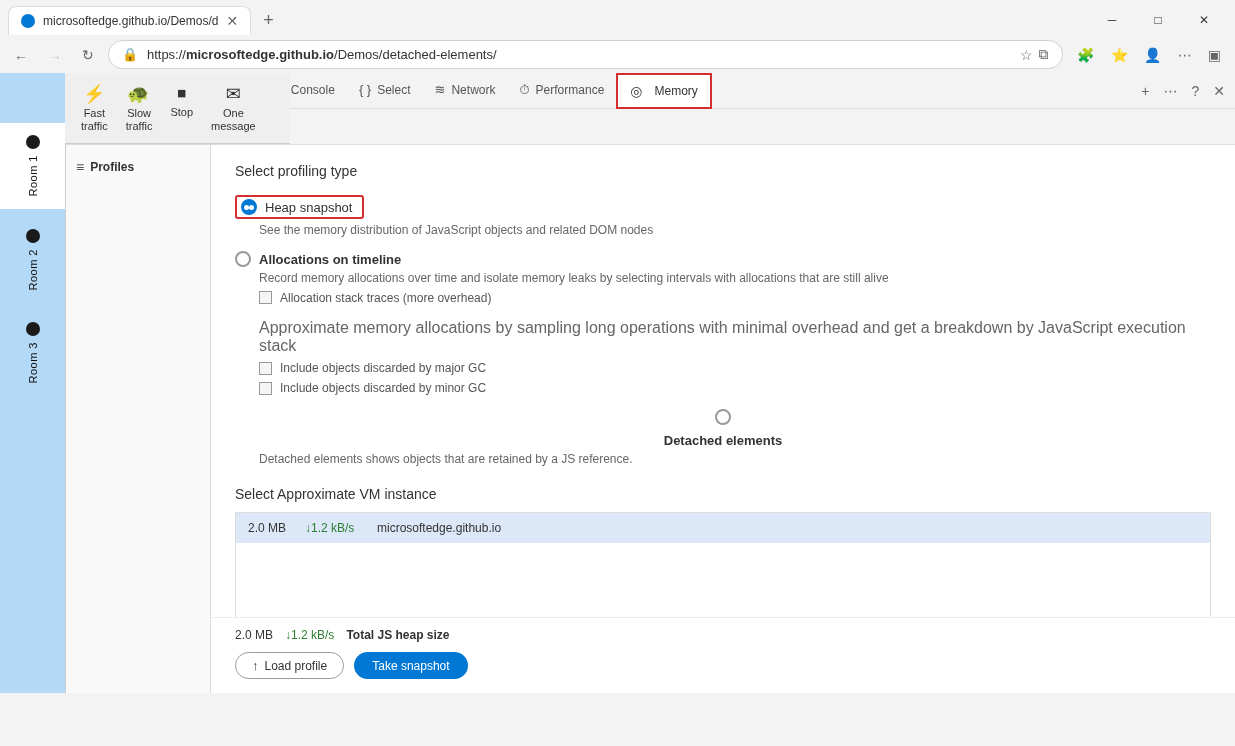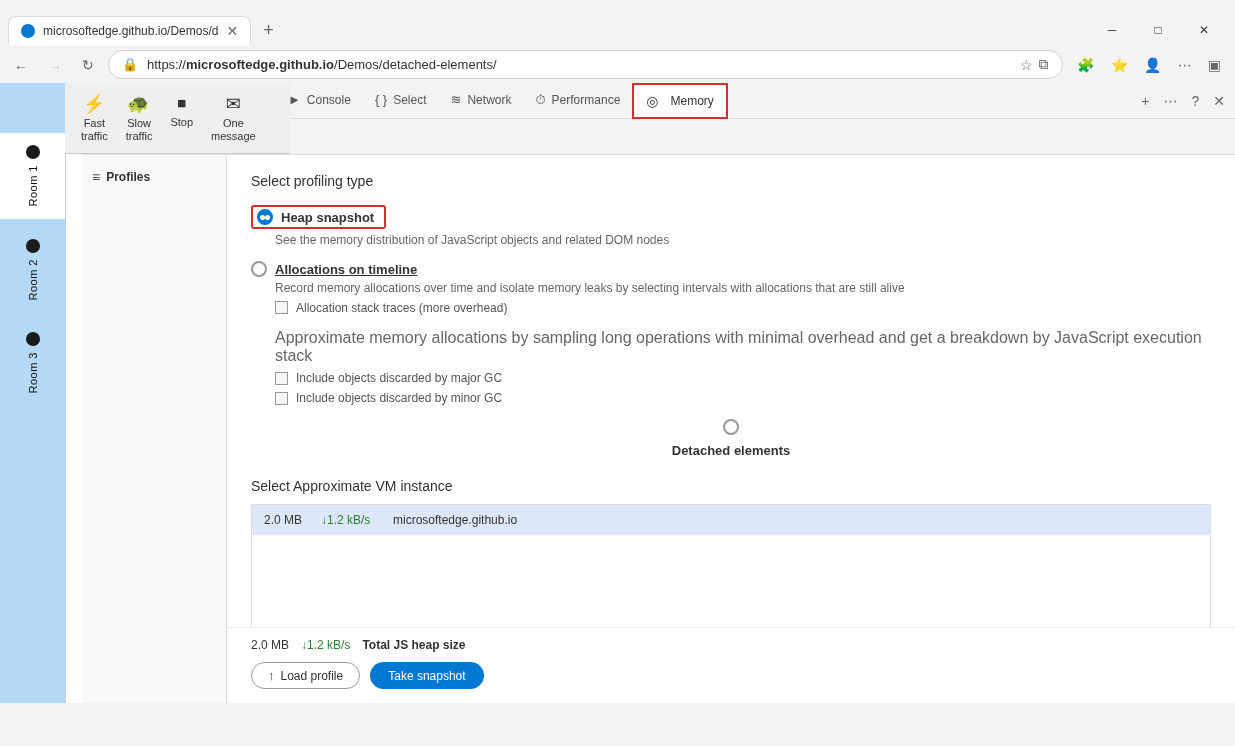--- a/index.html
+++ b/index.html
@@ -1,20 +1,20 @@
 <!DOCTYPE html>
 <html><head>
   <meta charset="utf-8">
   <style>
     * { box-sizing: border-box; margin: 0; padding: 0; }
     body { font-family: 'Segoe UI', Arial, sans-serif; font-size: 13px; background: #f3f3f3; width: 1235px; height: 746px; overflow: hidden; }
 
     
     .browser-chrome { background: #f3f3f3; }
-    .title-bar { display: flex; align-items: center; padding: 14px 8px 0; gap: 4px; }
+    .title-bar { display: flex; align-items: center; padding: 4px 8px 0; gap: 4px; }
     .tab { display: flex; align-items: center; background: #fff; border-radius: 8px 8px 0 0; padding: 6px 12px; gap: 8px; min-width: 200px; font-size: 12px; border: 1px solid #ddd; border-bottom: none; }
     .tab-favicon { width: 14px; height: 14px; background: #0078d4; border-radius: 50%; }
     .tab-title { flex: 1; font-size: 12px; color: #333; }
     .tab-close { cursor: pointer; color: #666; font-size: 14px; }
     .new-tab-btn { background: none; border: none; font-size: 18px; color: #666; cursor: pointer; padding: 4px 8px; }
     .window-controls { margin-left: auto; display: flex; gap: 0; }
     .win-btn { width: 46px; height: 32px; display: flex; align-items: center; justify-content: center; background: none; border: none; cursor: pointer; font-size: 12px; color: #333; }
 
     .address-bar { display: flex; align-items: center; padding: 4px 8px; gap: 8px; background: #f3f3f3; }
     .nav-btn { background: none; border: none; cursor: pointer; color: #666; padding: 4px 6px; border-radius: 4px; font-size: 14px; }
@@ -25,21 +25,21 @@
     .browser-extra { display: flex; gap: 4px; align-items: center; }
     .ext-btn { background: none; border: none; cursor: pointer; color: #666; padding: 4px 6px; border-radius: 4px; font-size: 14px; }
     .room-item { width: 65px; display: flex; flex-direction: column; align-items: center; padding: 8px 4px; cursor: pointer; }
     .room-item.active { background: #fff; }
     .room-dot { width: 14px; height: 14px; background: #1a1a1a; border-radius: 50%; margin-bottom: 4px; }
     .room-label { font-size: 11px; writing-mode: vertical-rl; transform: rotate(180deg); color: #111; font-weight: 500; letter-spacing: 0.5px; }
     .room-item.active .room-label { color: #111; }
     .action-btn { font-size: 11px; color: #333; background: none; border: none; cursor: pointer; padding: 4px 8px; text-align: center; display: flex; flex-direction: column; align-items: center; gap: 2px; }
 
     
-    .devtools-container { flex: 1; display: flex; flex-direction: column; padding-left: 16px; }
+    .devtools-container { flex: 1; display: flex; flex-direction: column; }
     .devtools-tabs { display: flex; align-items: center; background: #f3f3f3; border-bottom: 1px solid #ddd; padding: 0 4px; height: 36px; }
     .dt-tab { padding: 0 12px; height: 36px; display: flex; align-items: center; gap: 6px; font-size: 12px; color: #555; cursor: pointer; border-bottom: 2px solid transparent; white-space: nowrap; }
     .dt-tab.memory-active { border: 2px solid #d32f2f; border-bottom: 2px solid #d32f2f; color: #333; background: #fff; }
     .dt-extra { margin-left: auto; display: flex; gap: 2px; }
     .dt-extra-btn { background: none; border: none; cursor: pointer; color: #666; padding: 4px 6px; border-radius: 4px; font-size: 14px; }
 
     
     .devtools-toolbar { display: flex; align-items: center; padding: 4px 8px; gap: 4px; background: #f3f3f3; border-bottom: 1px solid #ddd; height: 36px; }
     .tb-btn { background: none; border: none; cursor: pointer; color: #555; padding: 4px 6px; border-radius: 4px; font-size: 16px; }
 
@@ -225,30 +225,30 @@
         <div class="profiling-main" style="flex:1; padding:18px 24px; overflow-y:auto;">
 
           <div class="section-title" style="font-size:14px; font-weight:500; color:#333; margin-bottom:16px;">Select profiling type</div>
 
           <div class="profile-option" style="margin-bottom:14px;">
             <div class="radio-row" style="display:flex; align-items:center; gap:8px; margin-bottom:4px;">
               <div class="heap-highlight" style="display:inline-flex; align-items:center; gap:8px; border: 2px solid #d32f2f; border-radius:3px; padding:2px 10px 2px 4px;">
                 <div class="radio-btn selected" style="width:16px; height:16px; border-radius:50%; border:2px solid #0078d4; background:#0078d4; display:inline-flex; align-items:center; justify-content:center; flex-shrink:0; cursor:pointer;">
                   <div style="width:5px; height:5px; background:#fff; border-radius:50%;"></div>
                 </div>
-                <span class="radio-label" style="font-size:13px; font-weight:700; color:#333;">Heap snapshot</span>
+                <span class="radio-label" style="font-size:13px; font-weight:400; color:#333;">Heap snapshot</span>
               </div>
             </div>
             <div class="radio-desc" style="font-size:12px; color:#666; padding-left:24px;">See the memory distribution of JavaScript objects and related DOM nodes</div>
           </div>
 
           <div class="profile-option" style="margin-bottom:14px;">
             <div class="radio-row" style="display:flex; align-items:center; gap:8px; margin-bottom:4px;">
               <div class="radio-btn" style="width:16px; height:16px; border-radius:50%; border:2px solid #999; background:#fff; display:inline-flex; align-items:center; justify-content:center; flex-shrink:0; cursor:pointer;"></div>
-              <span class="radio-label" style="font-size:13px; font-weight:600; color:#333;text-decoration:underline;">Allocations on timeline</span>
+              <span class="radio-label" style="font-size:13px; font-weight:600; color:#333;">Allocations on timeline</span>
             </div>
             <div class="radio-desc" style="font-size:12px; color:#666; padding-left:24px; margin-bottom:6px;">Record memory allocations over time and isolate memory leaks by selecting intervals with allocations that are still alive</div>
             <div class="checkbox-row" style="display:flex; align-items:flex-start; gap:8px; padding-left:24px;">
               <div class="checkbox" style="width:13px; height:13px; border:1px solid #999; background:#f5f5f5; flex-shrink:0;"></div>
               <span class="checkbox-label" style="font-size:12px; color:#555;">Allocation stack traces (more overhead)</span>
             </div>
           </div>
 
           <div class="profile-option" style="margin-bottom:14px;">
             <div class="radio-desc" style="font-size:16px; color:#666; padding-left:24px; margin-bottom:6px;">Approximate memory allocations by sampling long operations with minimal overhead and get a breakdown by JavaScript execution stack</div>
@@ -260,20 +260,21 @@
               <div class="checkbox" style="width:13px; height:13px; border:1px solid #999; background:#f5f5f5; flex-shrink:0;"></div>
               <span class="checkbox-label" style="font-size:12px; color:#555;">Include objects discarded by minor GC</span>
             </div>
           </div>
 
           <div class="profile-option" style="margin-bottom:20px;">
             <div class="radio-row" style="display:flex; align-items:center; gap:8px; margin-bottom:4px;flex-direction:column;">
               <div class="radio-btn" style="width:16px; height:16px; border-radius:50%; border:2px solid #999; background:#fff; display:inline-flex; align-items:center; justify-content:center; flex-shrink:0; cursor:pointer;"></div>
               <span class="radio-label" style="font-size:13px; font-weight:600; color:#333;">Detached elements</span>
             </div>
+            <div class="radio-desc" style="font-size:12px; color:#666; padding-left:24px;">Detached elements shows objects that are retained by a JS reference.</div>
           </div>
 
           <div>
             <div class="vm-section-title" style="font-size:14px; font-weight:500; color:#333; margin-bottom:10px;">Select Approximate VM instance</div>
             <div class="vm-list" style="border:1px solid #ddd; background:#fff; min-height:160px; max-height:160px; overflow-y:auto; margin-bottom:4px;">
               <div class="vm-item" style="display:flex; align-items:center; gap:12px; padding:8px 12px; background:#dce8f8; cursor:pointer;">
                 <span class="vm-size" style="font-size:12px; color:#333; min-width:45px;">2.0 MB</span>
                 <span class="vm-rate" style="font-size:12px; color:#2e7d32; min-width:60px;">↓1.2 kB/s</span>
                 <span class="vm-name" style="font-size:12px; color:#333;">microsoftedge.github.io</span>
               </div>

